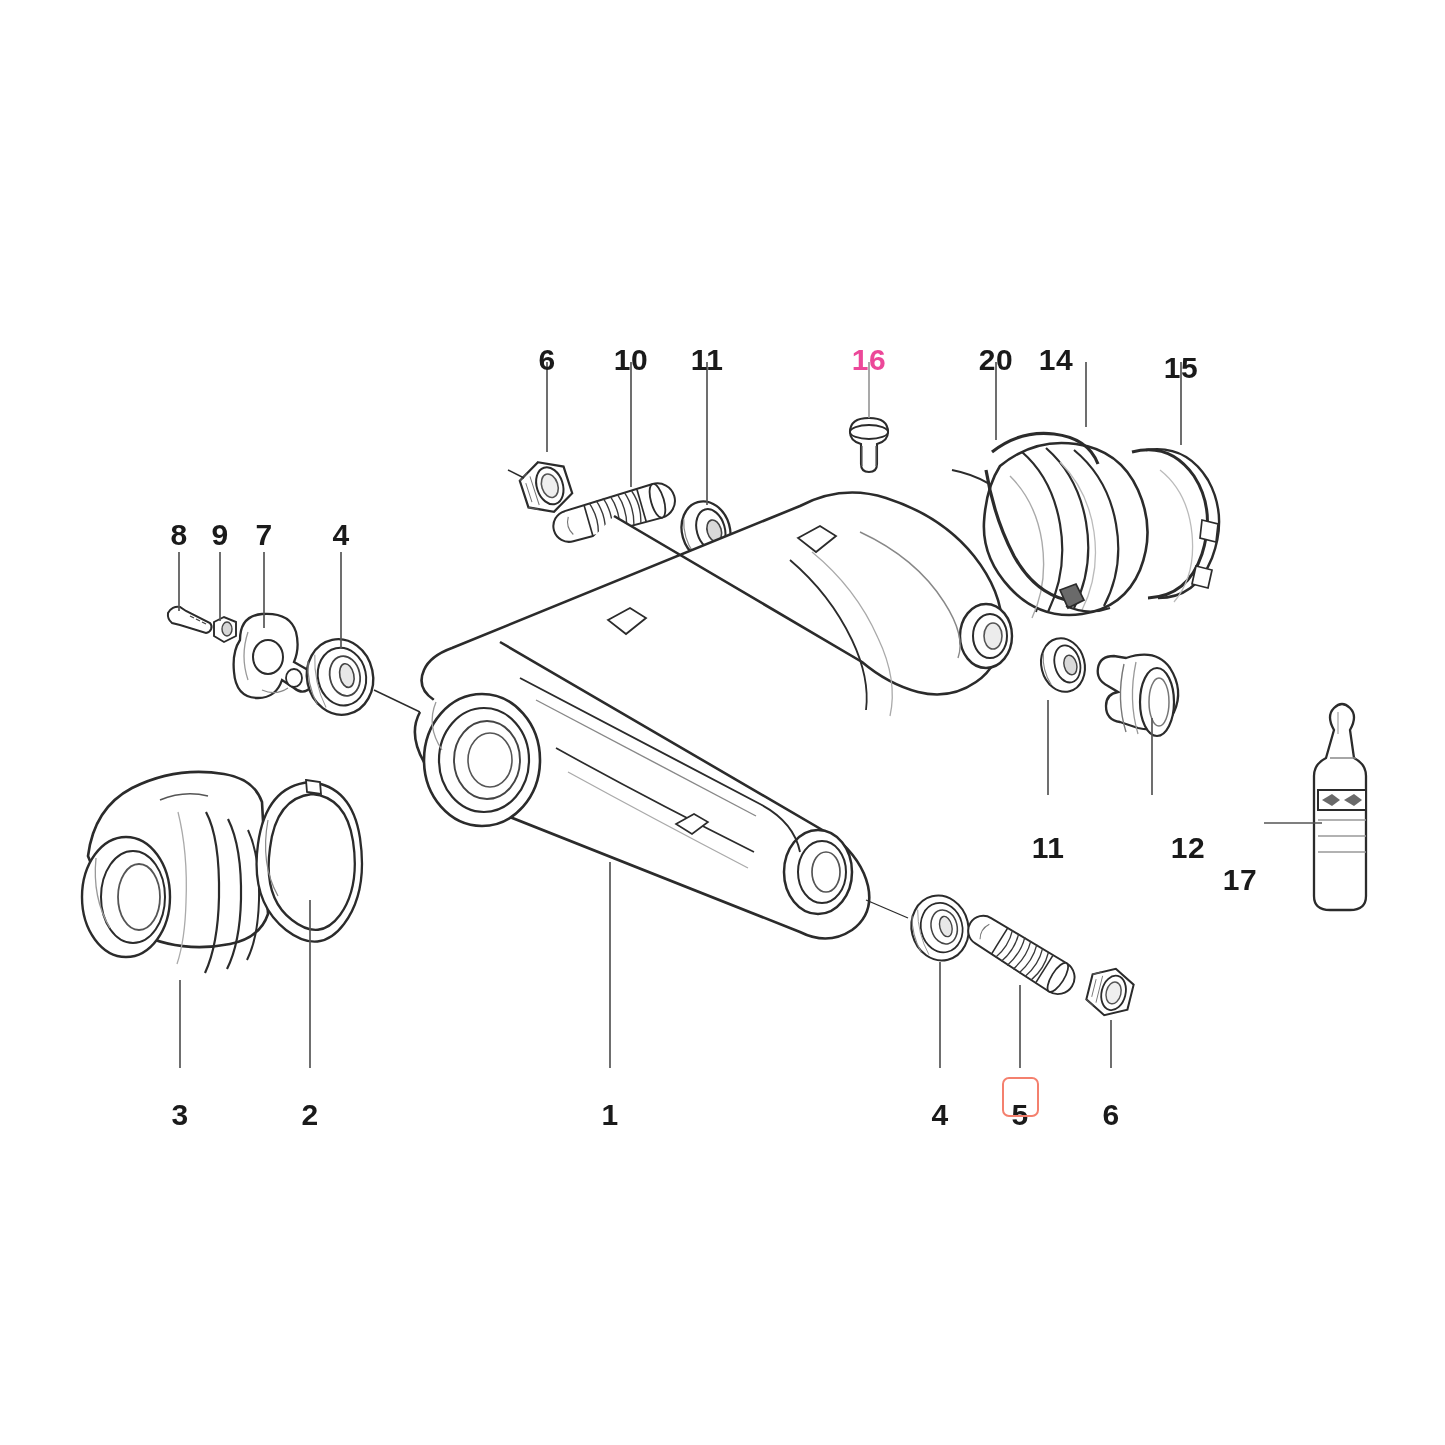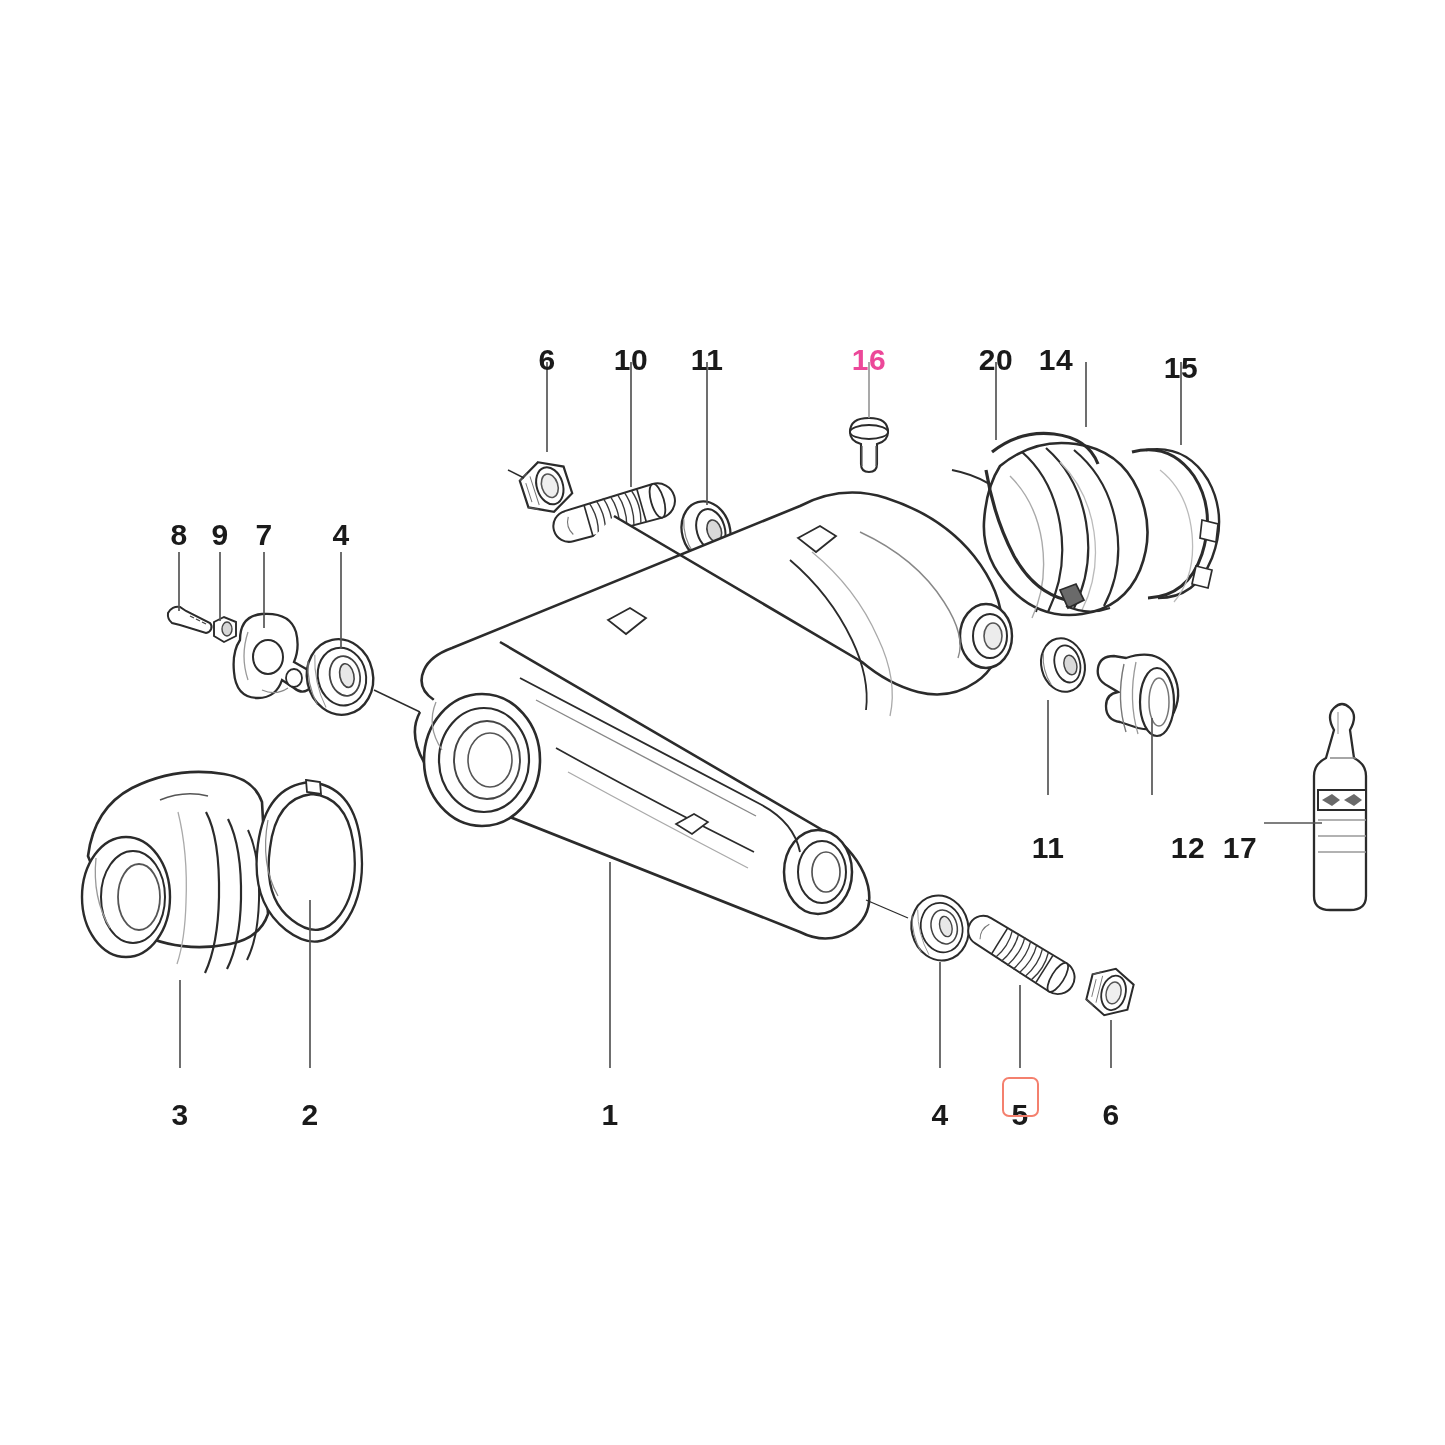--- a/index.html
+++ b/index.html
@@ -276,21 +276,21 @@
       <div class="lbl" style="left: 341px; top: 520px;">4</div>
       <div class="lbl" style="left: 547px; top: 345px;">6</div>
       <div class="lbl" style="left: 631px; top: 345px;">10</div>
       <div class="lbl" style="left: 707px; top: 345px;">11</div>
       <div class="lbl ghost" style="left: 869px; top: 345px;">16</div>
       <div class="lbl" style="left: 996px; top: 345px;">20</div>
       <div class="lbl" style="left: 1056px; top: 345px;">14</div>
       <div class="lbl" style="left: 1181px; top: 353px;">15</div>
       <div class="lbl" style="left: 1048px; top: 833px;">11</div>
       <div class="lbl" style="left: 1152px; top: 833px; margin-left: 36px;">12</div>
-      <div class="lbl" style="left: 1240px; top: 833px;">17</div>
+      <div class="lbl" style="left: 1240px; top: 865px;">17</div>
       <div class="lbl" style="left: 180px; top: 1100px;">3</div>
       <div class="lbl" style="left: 310px; top: 1100px;">2</div>
       <div class="lbl" style="left: 610px; top: 1100px;">1</div>
       <div class="lbl" style="left: 940px; top: 1100px;">4</div>
       <div class="lbl" style="left: 1020px; top: 1100px;">5</div>
       <div class="lbl" style="left: 1111px; top: 1100px;">6</div>
     </div>
 
   <div class="hl" id="hlbox" style="left: 1002px; top: 1077px; width: 37px; height: 40px; border-color: rgb(244, 128, 110);"></div>
 

